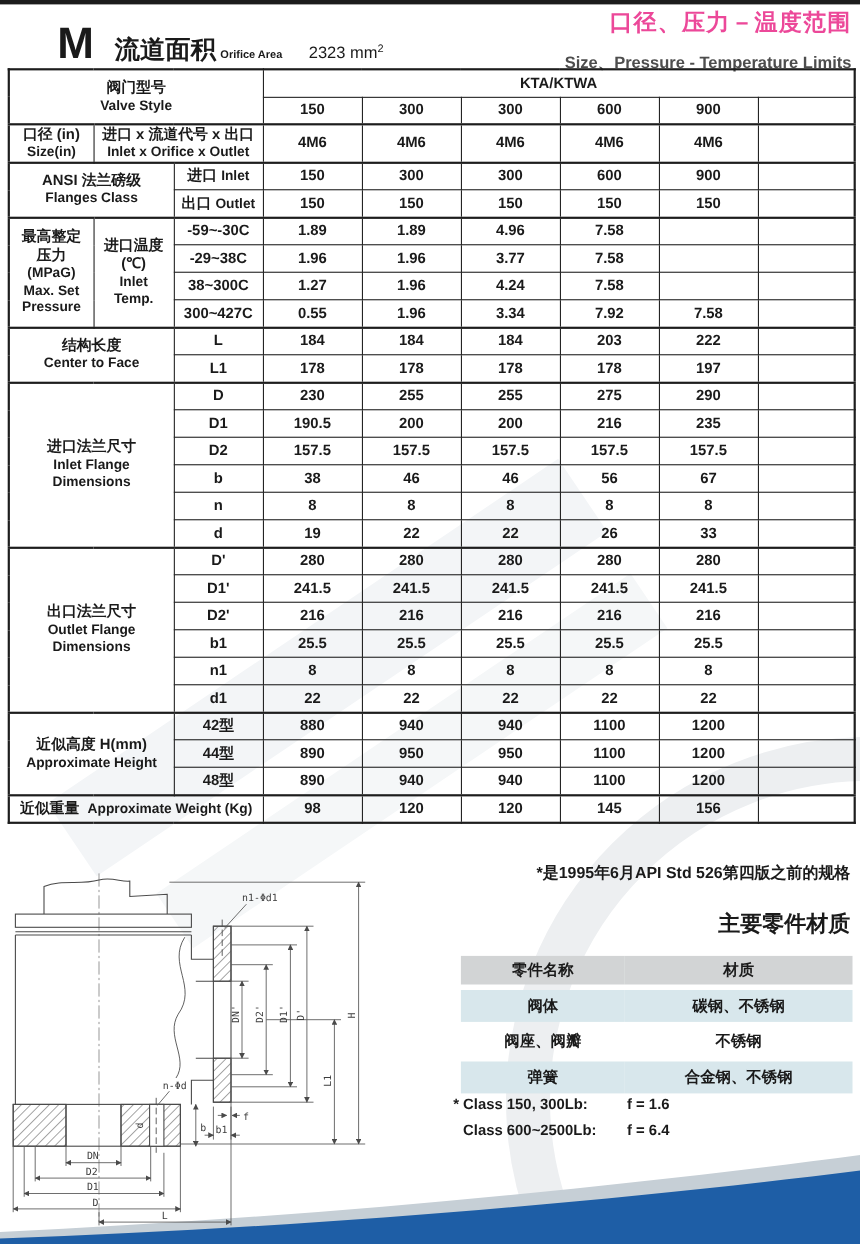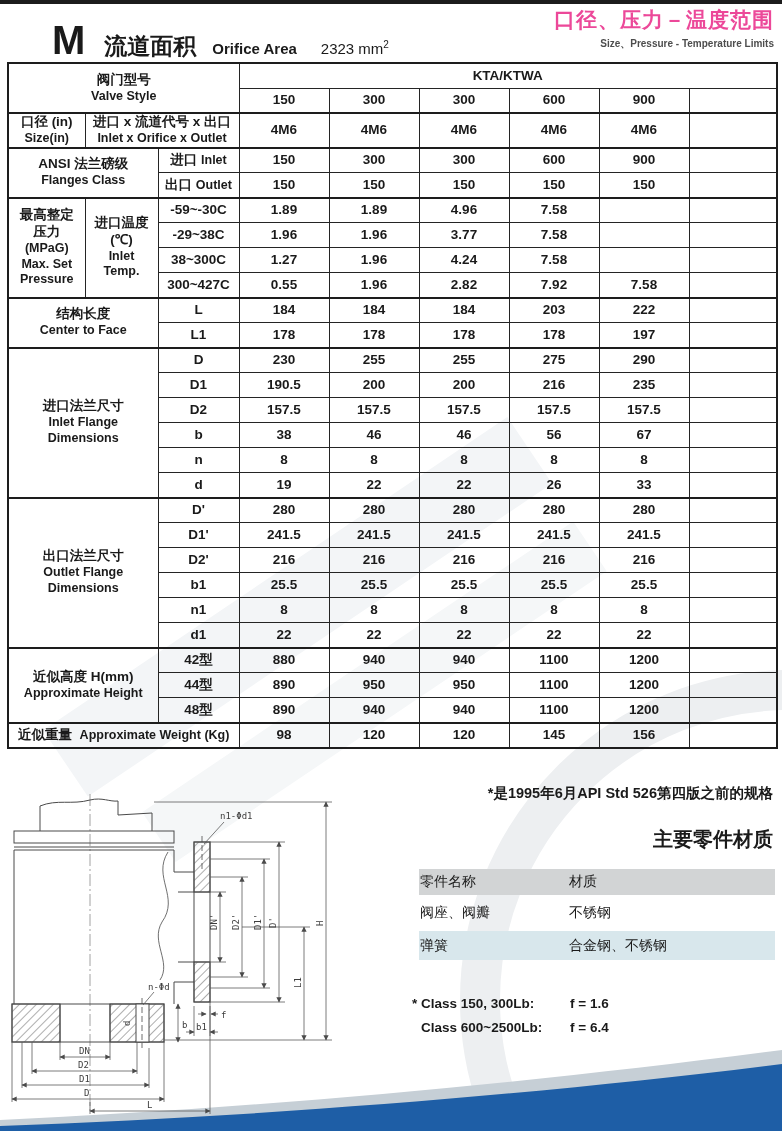--- a/index.html
+++ b/index.html
@@ -9,26 +9,26 @@
     background:#ffffff; overflow:hidden;
     font-family:"Liberation Sans", sans-serif; color:#1a1a1a;
   }
   .topbar { position:absolute; top:0; left:0; width:100%; height:4px; background:#1c1c1c; z-index:3; }
   .bg-art { position:absolute; left:0; top:0; z-index:0; }
 
   
   .hdr-left { position:absolute; left:52px; top:18px; display:flex; align-items:baseline; z-index:1; }
   .m-mark { font-size:40px; font-weight:bold; letter-spacing:1px; }
   .orifice-cn { font-size:23px; font-weight:bold; margin-left:18px; }
-  .orifice-en { font-size:15px; font-weight:bold; margin-left:16px; }
+  .orifice-en { font-size:10px; font-weight:bold; margin-left:4px; }
   .orifice-val { font-size:15px; font-weight:normal; margin-left:24px; }
   .orifice-val sup { font-size:10px; }
   .hdr-right { position:absolute; right:8px; top:6px; text-align:right; z-index:1; }
   .title-cn { font-size:21px; font-weight:bold; color:#ec4899; letter-spacing:1px; }
-  .title-en { font-size:10px; font-weight:bold; color:#4d4d4d; margin-top:3px; }
+  .title-en { font-size:15px; font-weight:bold; color:#4d4d4d; margin-top:14px; }
 
   
   table.main { position:absolute; left:7px; top:62px; width:769px; border-collapse:collapse; table-layout:fixed; z-index:1; }
   table.main td {
     border:1px solid #242424; text-align:center; vertical-align:middle;
     padding:0 2px; font-weight:bold; font-size:13.5px; line-height:1.15; background:transparent;
   }
   table.main { border:2px solid #1d1d1d; }
   table.main tr { height:25px; }
   tr.rh1 { height:26px; } tr.rh2 { height:24px; } tr.rs { height:50px;border-radius:16px; }
@@ -37,21 +37,21 @@
   td.blue { background:#d8e7ec; }
   .cn { font-size:13.5px; } .en { font-size:12.5px; }
   .lbl div { line-height:1.25; }
 
   
   .footnote { position:absolute; right:9px; top:784px; font-size:14.5px; font-weight:bold; z-index:1; }
 
   
   .mat-title { position:absolute; right:9px; top:826px; font-size:20px; font-weight:bold; z-index:1; }
   table.mat { position:absolute; left:419px; top:864px; width:356px; border-collapse:separate; border-spacing:0 5px; z-index:1; }
-  table.mat td { text-align:left; font-weight:normal; font-size:14px; height:26px; }
+  table.mat td { text-align:center; font-weight:bold; font-size:14px; height:26px; }
   table.mat tr.mhead td { background:#d2d4d5; }
   table.mat tr.mblue td { background:#d8e7ec; height:29px; }
   table.mat tr.mwhite td { background:transparent; height:26px; }
   .mat-notes { position:absolute; left:412px; top:996px; font-size:13.5px; font-weight:bold; z-index:1; }
   .mat-note-line { display:flex; margin-bottom:9px; }
   .mat-note-line .nl { width:158px; }
 
   
   svg.draw { position:absolute; left:2px; top:792px; z-index:1; }
   svg.draw text { font-family:"DejaVu Sans Mono", monospace; font-size:9px; fill:#3d3d3d; font-weight:normal; }
@@ -184,21 +184,21 @@
       <td>1.96</td>
       <td>4.24</td>
       <td>7.58</td>
       <td></td>
       <td></td>
     </tr>
     <tr>
       <td class="blue">300~427C</td>
       <td class="blue">0.55</td>
       <td class="blue">1.96</td>
-      <td class="blue">2.82</td>
+      <td class="blue">3.34</td>
       <td class="blue">7.92</td>
       <td class="blue">7.58</td>
       <td class="blue"></td>
     </tr>
     <tr class="sec">
       <td class="lbl" colspan="2" rowspan="2">
         <div class="cn">结构长度</div>
         <div class="en">Center to Face</div>
       </td>
       <td>L</td>
@@ -492,20 +492,24 @@
     </g>
   </svg>
 
   <div class="mat-title">主要零件材质</div>
   <table class="mat">
     <tbody>
         <tr class="mhead">
       <td>零件名称</td>
       <td>材质</td>
     </tr>
+    <tr class="mblue">
+      <td>阀体</td>
+      <td>碳钢、不锈钢</td>
+    </tr>
     <tr class="mwhite">
       <td>阀座、阀瓣</td>
       <td>不锈钢</td>
     </tr>
     <tr class="mblue">
       <td>弹簧</td>
       <td>合金钢、不锈钢</td>
     </tr>
   </tbody>
     </table>

